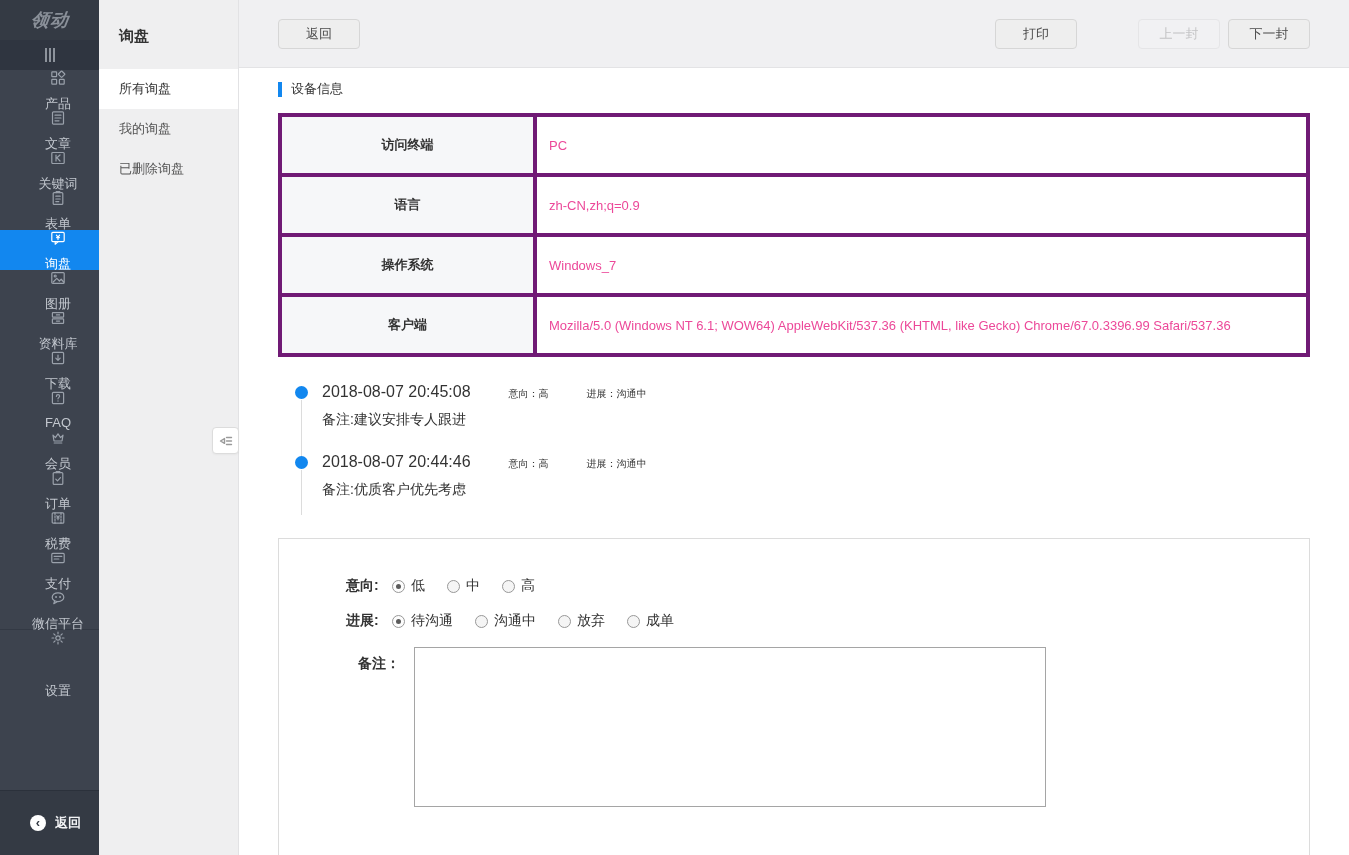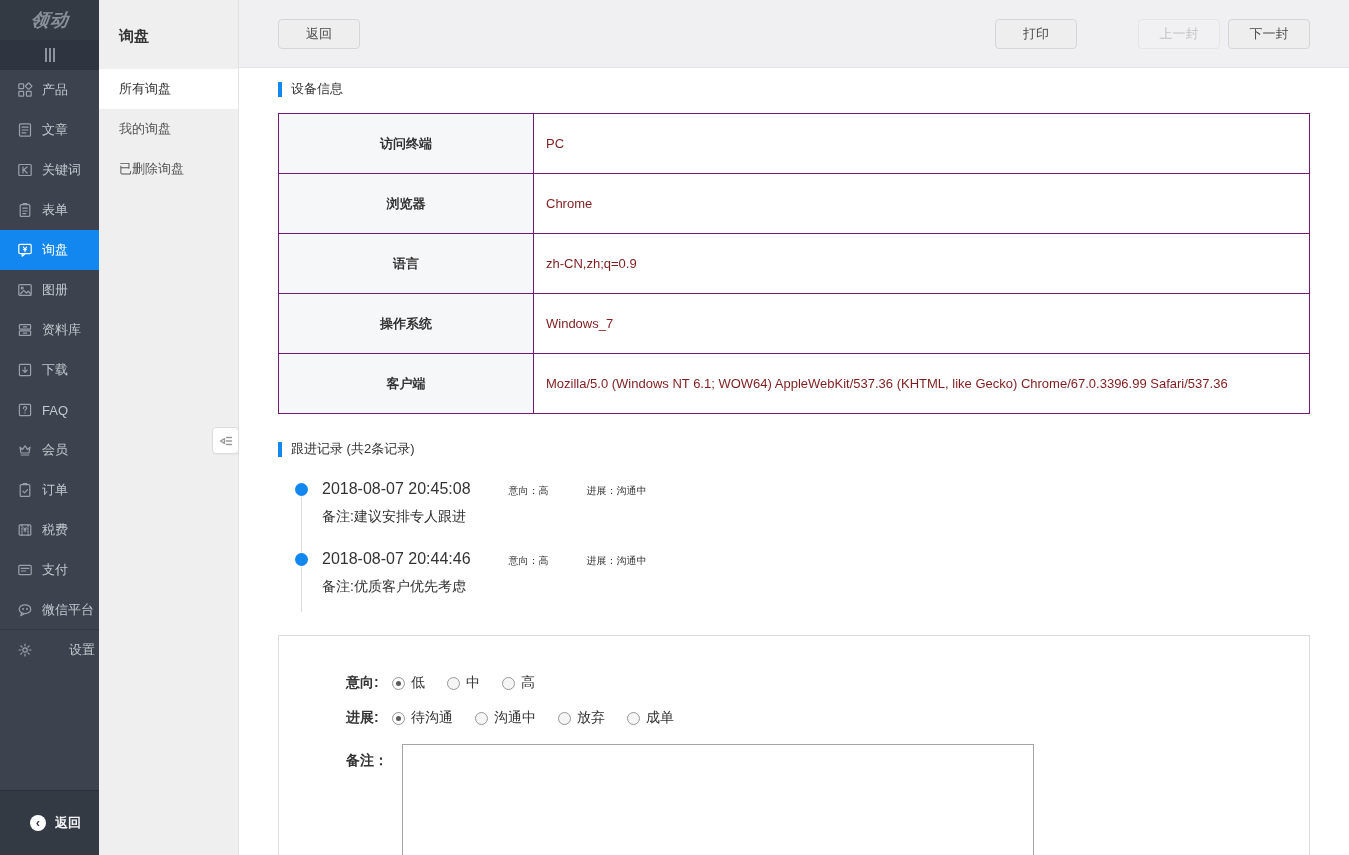--- a/index.html
+++ b/index.html
@@ -8,21 +8,21 @@
   .app { display:flex; width:1349px; height:855px; }
 
   
   .sidebar { width:99px; background:#3d434e; display:flex; flex-direction:column; flex-shrink:0; }
   .logo-strip { height:40px; background:#343a44; display:flex; align-items:center; justify-content:center; }
   .logo-text { color:#8a9099; font-weight:bold; font-size:18px; font-style:italic; letter-spacing:1px; transform:skewX(-8deg); }
   .collapse-strip { height:30px; background:#2f3540; display:flex; align-items:center; justify-content:center; cursor:pointer; }
   .vbars { display:flex; gap:2px; }
   .vbars i { display:block; width:2px; height:14px; background:#8d939c; }
   .menu { flex:1; overflow:hidden; }
-  .menu-item { height:40px; display:flex; align-items:center; gap:9px; padding-left:17px; color:#c3c8cf; cursor:pointer; }
+  .menu-item { height:40px; display:flex; align-items:center; gap:9px; padding-left:17px; color:#c3c8cf; cursor:pointer;flex-direction:column; }
   .menu-item .ic { width:16px; height:16px; color:#9aa1ab; flex-shrink:0; display:flex; align-items:center; justify-content:center; }
   .menu-item svg { width:16px; height:16px; stroke:currentColor; fill:none; stroke-width:1.2; stroke-linecap:round; stroke-linejoin:round; }
   .menu-item.active { background:#1287ef; color:#fff; }
   .menu-item.active .ic { color:#fff; }
   .menu-item.divided { box-shadow:0 -1px 0 #333944;gap:36px; }
   .back-strip { height:65px; background:#343a44; border-top:1px solid #2b313b; display:flex; align-items:center; gap:9px; padding-left:30px; color:#f2f3f5; font-weight:bold; cursor:pointer; }
   .circ { width:16px; height:16px; border-radius:50%; background:#fff; color:#343a44; display:flex; align-items:center; justify-content:center; font-weight:bold; font-size:13px; line-height:1; padding-bottom:2px; }
 
   
   .subsidebar { width:140px; background:#efeff0; border-right:1px solid #e2e2e4; flex-shrink:0; position:relative; }
@@ -40,41 +40,41 @@
   .tb-right { margin-left:auto; display:flex; align-items:center; }
   .gap60 { margin-left:61px;font-family:Liberation Mono, monospace; }
   .gap8 { margin-left:8px; }
 
   .content { flex:1; padding:12px 39px 0 39px; overflow:hidden; }
   .sec-head { display:flex; align-items:center; gap:9px; }
   .sec-bar { width:4px; height:15px; background:#1287ef; flex-shrink:0; }
   .sec-title { font-size:13px; color:#333; }
 
   table.info { width:100%; border-collapse:collapse; margin-top:15px; }
-  table.info td { border:1px solid #701a75; height:60px; font-size:13px; }
+  table.info td { border:4px solid #701a75; height:60px; font-size:13px; }
   td.lbl { width:255px; background:#f6f7f9; text-align:center; font-weight:bold; color:#333; }
-  td.val { padding:0 12px; color:#7f1d1d; }
+  td.val { padding:0 12px; color:#ec4899; }
 
   .followup { margin-top:26px; }
   .timeline { margin:22px 0 0 17px; }
   .record { position:relative; padding-left:27px; padding-bottom:24px; }
   .record .dot { position:absolute; left:0; top:3px; width:13px; height:13px; border-radius:50%; background:#1287ef; }
   .record .tline { position:absolute; left:6px; top:17px; bottom:-8px; width:1px; background:#dcdcdc; }
   .record:last-child .tline { bottom:8px; }
   .rec-head { display:flex; align-items:baseline; }
   .rec-time { font-size:16px; color:#333; }
   .rec-meta { font-size:10px; color:#333; margin-left:38px; }
   .rec-note { margin-top:10px; font-size:14px; color:#333; }
 
   .opsec { margin-top:2px; }
   .op-box { border:1px solid #dcdcdc; margin-top:15px; height:320px; padding:38px 0 0 67px; }
   .op-row { display:flex; align-items:center; margin-bottom:17px; font-size:14px; }
   .op-row.top { align-items:flex-start; }
   .op-label { font-weight:bold; color:#333; min-width:46px; }
-  .op-label.pt { padding-top:8px; }
+  .op-label.pt { padding-top:8px;margin-left:12px; }
   .rgroup { display:flex; align-items:center; }
   .ropt { display:flex; align-items:center; margin-right:22px; cursor:pointer; color:#333; }
   .radio { width:13px; height:13px; border:1px solid #989898; border-radius:50%; background:#f5f5f5; margin-right:6px; position:relative; flex-shrink:0; }
   .radio.checked { background:#fdfdfd; }
   .radio.checked::after { content:""; position:absolute; inset:3px; border-radius:50%; background:#5c5c5c; }
   textarea.note { width:632px; height:160px; border:1px solid #a5a5a5; margin-left:10px; font-family:inherit; font-size:14px; padding:6px 8px; resize:none; background:#fff; }
 </style>
 </head>
 <body>
 
@@ -273,45 +273,37 @@
 
       <div class="sec-head">
         <span class="sec-bar"></span>
         <span class="sec-title">设备信息</span>
       </div>
       <table class="info">
         <tbody>
           <tr>
             <td class="lbl">访问终端</td>
             <td class="val">PC</td>
-          </tr>
-          <tr>
-            <td class="lbl">浏览器</td>
-            <td class="val">Chrome</td>
           </tr>
           <tr>
             <td class="lbl">语言</td>
             <td class="val">zh-CN,zh;q=0.9</td>
           </tr>
           <tr>
             <td class="lbl">操作系统</td>
             <td class="val">Windows_7</td>
           </tr>
           <tr>
             <td class="lbl">客户端</td>
             <td class="val">Mozilla/5.0 (Windows NT 6.1; WOW64) AppleWebKit/537.36 (KHTML, like Gecko) Chrome/67.0.3396.99 Safari/537.36</td>
           </tr>
         </tbody>
       </table>
 
       <div class="followup">
-        <div class="sec-head">
-          <span class="sec-bar"></span>
-          <span class="sec-title">跟进记录 (共2条记录)</span>
-        </div>
         <div class="timeline">
           <div class="record">
             <span class="dot"></span>
             <span class="tline"></span>
             <div class="rec-head">
               <span class="rec-time">2018-08-07 20:45:08</span>
               <span class="rec-meta">意向：高</span>
               <span class="rec-meta">进展：沟通中</span>
             </div>
             <div class="rec-note">备注:建议安排专人跟进</div>

